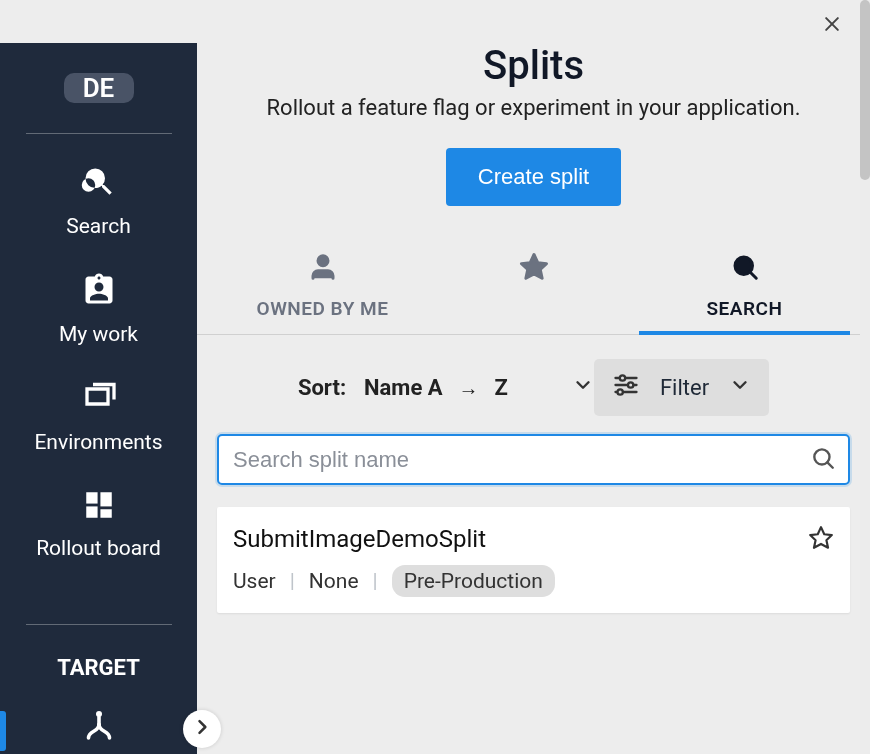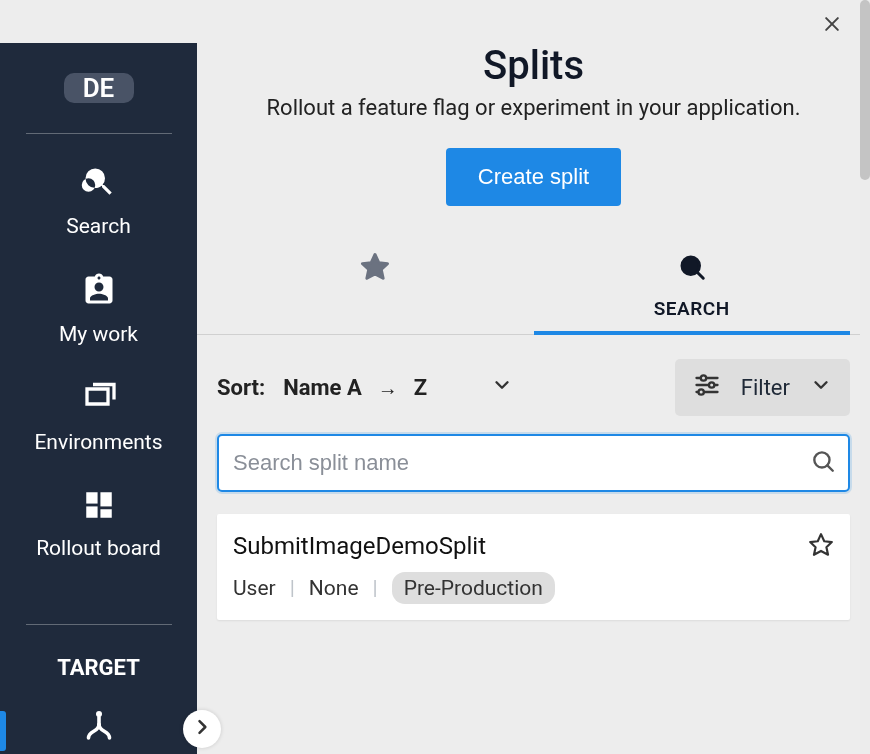--- a/index.html
+++ b/index.html
@@ -159,21 +159,21 @@
     right: 0;
     height: 4px;
     background: #1e88e5;
   }
   .tab svg { fill: currentColor; stroke: currentColor; }
 
   
   .toolbar {
     display: flex;
     align-items: center;
-    justify-content: space-between;
+    justify-content: center;
     padding: 24px 20px 18px 20px;
     flex-shrink: 0;
   }
   .sort-group {
     display: flex;
     align-items: center;
     gap: 18px;
     font-size: 22px;
     color: #222;
   }
@@ -194,21 +194,21 @@
     cursor: pointer;
   }
 
   
   .search-wrap {
     margin: 0 20px;
     position: relative;
   }
   .search-input {
     width: 100%;
-    height: 58px;
+    height: 51px;
     border: 2px solid #1e88e5;
     border-radius: 5px;
     font-size: 22px;
     padding: 0 52px 0 14px;
     outline: none;
     box-shadow: 0 0 0 2px rgba(30,136,229,0.18);
     background: #ffffff;
     color: #333;
   }
   .search-input::placeholder { color: #8a8f98; }
@@ -360,20 +360,29 @@
           <line x1="19" y1="5" x2="5" y2="19"></line>
         </svg>
     </span>
   </div>
 
   <h1 class="title">Splits</h1>
   <p class="subtitle">Rollout a feature flag or experiment in your application.</p>
   <button class="primary-btn">Create split</button>
 
   <div class="tabs">
+    <div class="tab">
+      <span>
+        <svg width="30" height="30" viewBox="0 0 24 24" fill="none" stroke="#8a8f98" stroke-width="2.4" stroke-linecap="round" stroke-linejoin="round">
+            <path d="M20 21v-2a4 4 0 0 0-4-4H8a4 4 0 0 0-4 4v2"></path>
+            <circle cx="12" cy="7" r="4"></circle>
+          </svg>
+      </span>
+      <span>OWNED BY ME</span>
+    </div>
     <div class="tab">
       <span>
         <svg width="30" height="30" viewBox="0 0 24 24" fill="none" stroke="#8a8f98" stroke-width="2.4" stroke-linejoin="round">
             <polygon points="12 2 15 8.5 22 9.3 17 14 18.5 21 12 17.5 5.5 21 7 14 2 9.3 9 8.5 12 2"></polygon>
           </svg>
       </span>
     </div>
     <div class="tab active">
       <span>
         <svg width="30" height="30" viewBox="0 0 24 24" fill="none" stroke="#111" stroke-width="2.4" stroke-linecap="round">

